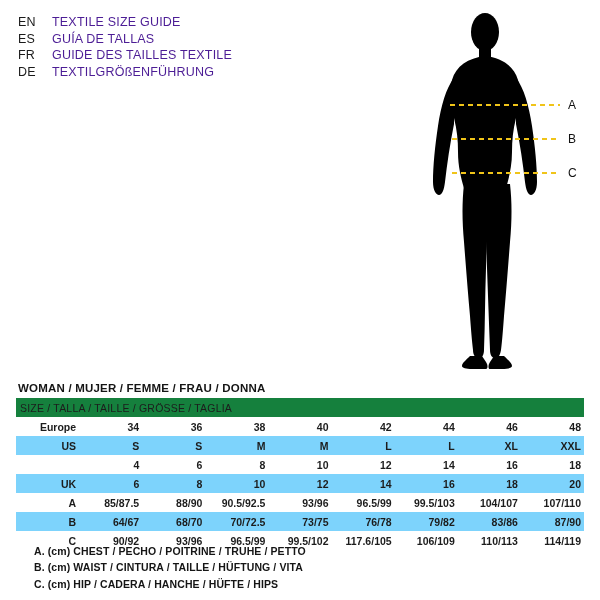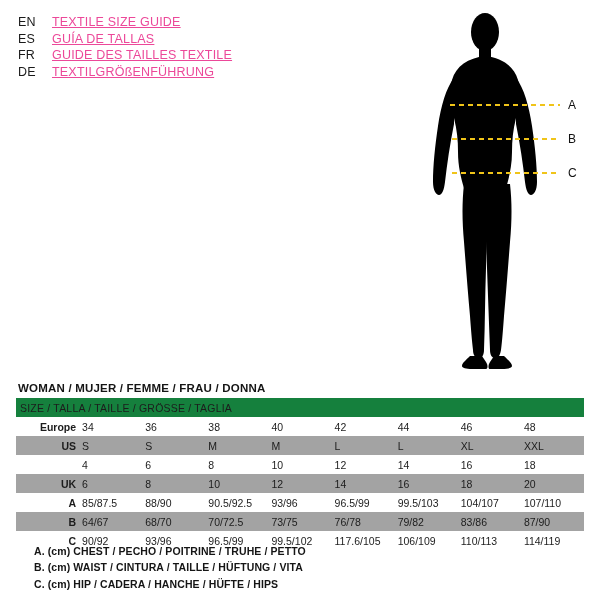--- a/index.html
+++ b/index.html
@@ -35,22 +35,21 @@
     line-height: 1.32;
     font-size: 12.5px;
     letter-spacing: 0.2px;
   }
   .title-lang {
     width: 34px;
     flex: 0 0 34px;
     color: #1a1a1a;
   }
   .title-text {
-    color: #ec4899;
-    text-decoration: underline;
+    color: #4c1d95;
   }
 
   
   .figure-wrap {
     position: absolute;
     left: 400px;
     top: 6px;
     width: 200px;
     height: 370px;
   }
@@ -77,29 +76,29 @@
     font-size: 10.5px;
   }
   table.size-table td {
     padding: 2px 3px;
     height: 15px;
     color: #1c1c1c;
     white-space: nowrap;
     overflow: hidden;
   }
   .col-label { width: 88px; text-align: right; padding-left: 4px; font-weight: bold; }
-  .col-val { text-align: left; }
+  .col-val { text-align: right; font-weight: bold; }
   tr.header-row td {
     background: #15803d;
     font-weight: normal;
     font-size: 10.5px;
     letter-spacing: 0.2px;
     padding-left: 4px;
   }
-  tr.shade td { background: #a3a3a3; }
+  tr.shade td { background: #7dd3fc; }
   tr.plain td { background: #ffffff; }
 
   
   .footnotes {
     position: absolute;
     left: 34px;
     top: 543px;
     width: 560px;
   }
   .footnote {

